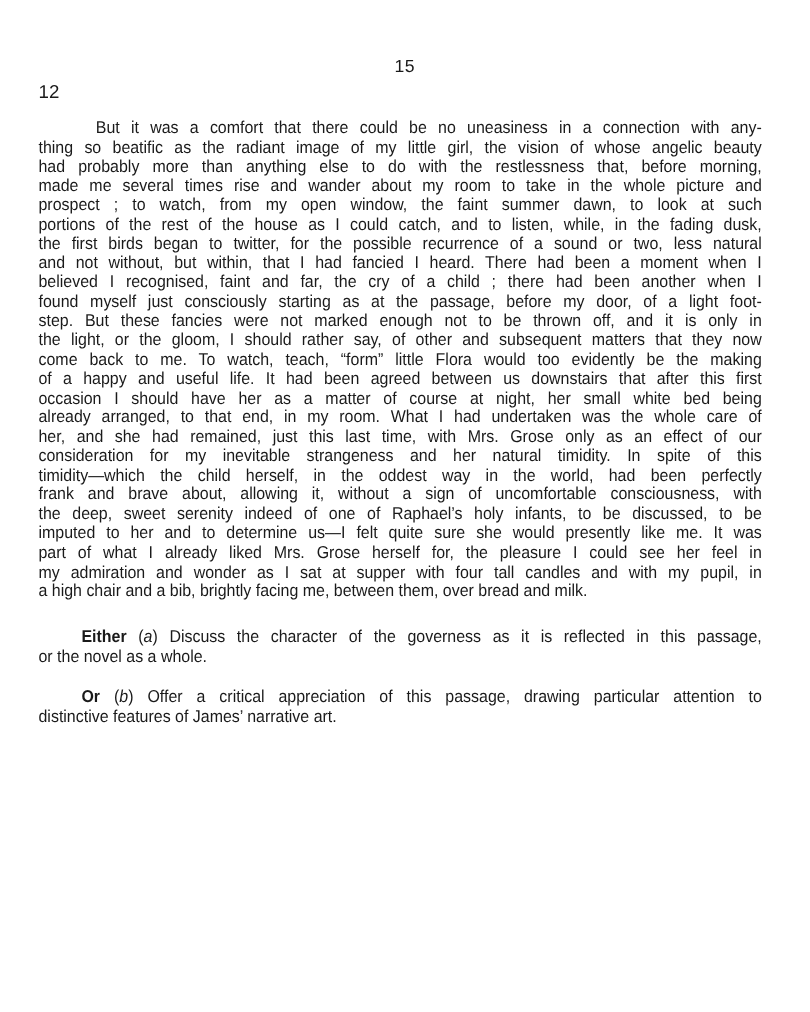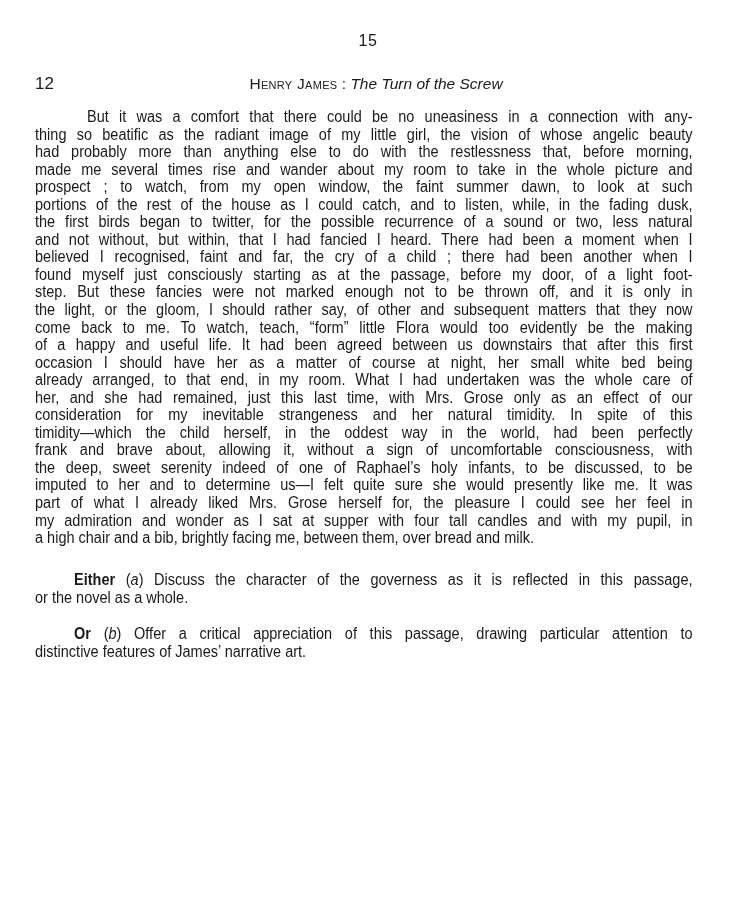--- a/index.html
+++ b/index.html
@@ -10,21 +10,21 @@
     body {
       width: 736px;
       height: 920px;
       position: relative;
       overflow: hidden;
       font-family: "Liberation Sans", sans-serif;
       color: #1a1a1a;
     }
     .page-number {
       position: absolute;
-      top: 32px;
+      top: 52px;
       left: 0;
       width: 736px;
       text-align: center;
       font-size: 16px;
       letter-spacing: 0.5px;
     }
     .header {
       position: absolute;
       top: 74px;
       left: 35px;
@@ -121,23 +121,20 @@
       font-style: italic;
     }
   </style>
 </head>
 <body>
 
 <div class="page-number">15</div>
 
 <div class="header">
   <span class="q-number">12</span>
-  <div class="running-title">
-    <span class="author">Henry James</span><span> : </span><span class="work">The Turn of the Screw</span>
-  </div>
 </div>
 
 <div class="passage">
   <div class="line indent"><span class="txt">But it was a comfort that there could be no uneasiness in a connection with any-</span></div>
   <div class="line"><span class="txt">thing so beatific as the radiant image of my little girl, the vision of whose angelic beauty</span></div>
   <div class="line"><span class="txt">had probably more than anything else to do with the restlessness that, before morning,</span></div>
   <div class="line"><span class="txt">made me several times rise and wander about my room to take in the whole picture and</span></div>
   <div class="line"><span class="txt">prospect ; to watch, from my open window, the faint summer dawn, to look at such</span></div>
   <div class="line"><span class="txt">portions of the rest of the house as I could catch, and to listen, while, in the fading dusk,</span></div>
   <div class="line"><span class="txt">the first birds began to twitter, for the possible recurrence of a sound or two, less natural</span></div>

